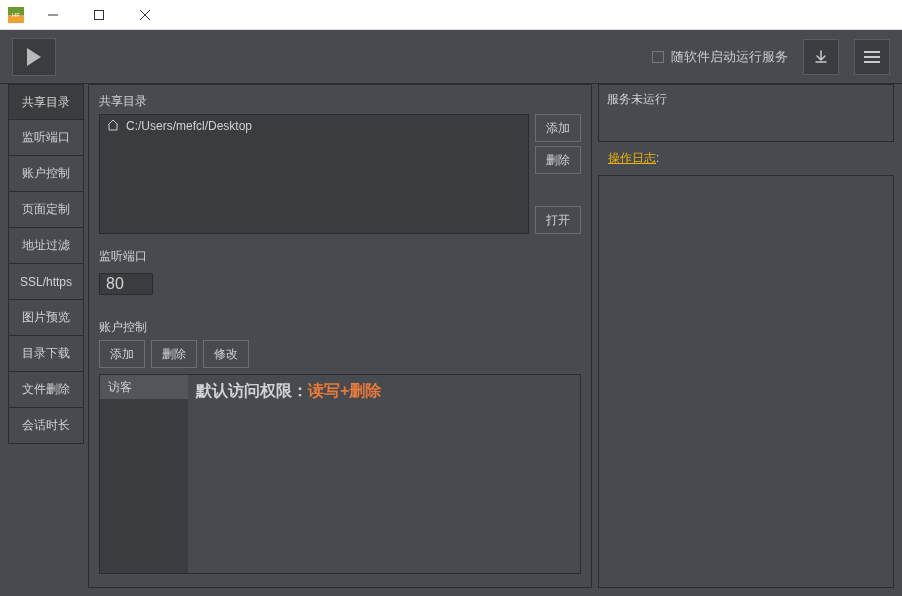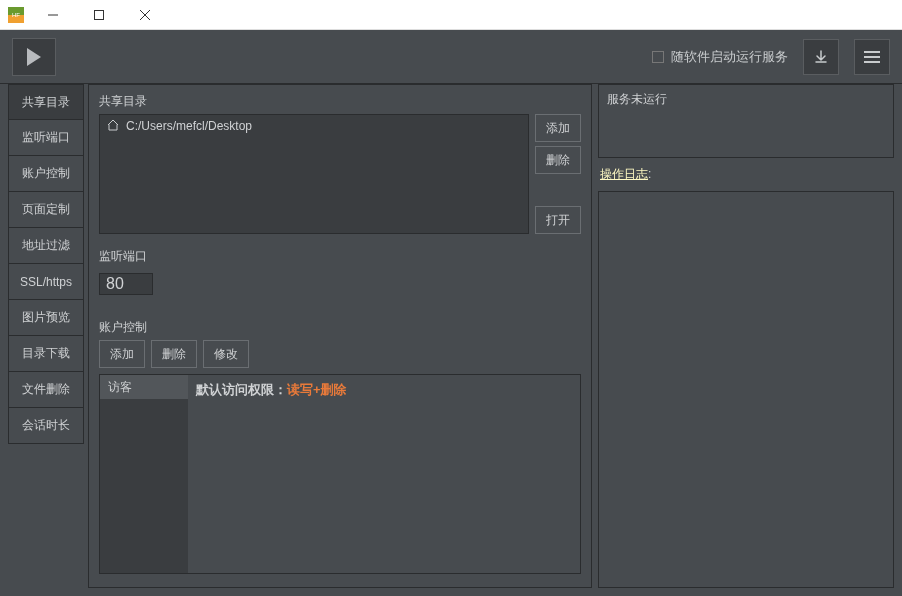--- a/index.html
+++ b/index.html
@@ -45,27 +45,27 @@
 
 .port-section { margin-top: 14px; }
 .port-input { width: 54px; height: 22px; background: #3a3d40; border: 1px solid #2a2c2e; color: #d0d2d4; padding: 0 6px; font-size: 16px; margin-top: 4px; }
 
 .acct-section { margin-top: 24px; }
 .acct-btns { display: flex; gap: 6px; margin-top: 4px; }
 .acct-btns .btn { width: 46px; }
 .acct-body { display: flex; gap: 0; margin-top: 6px; border: 1px solid #2a2c2e; height: 200px; }
 .acct-list { width: 88px; background: #3a3d40; }
 .acct-item { height: 24px; display: flex; align-items: center; padding: 0 8px; background: #52565a; cursor: pointer; }
-.acct-detail { flex: 1; padding: 6px 8px; font-size: 13px; }
+.acct-detail { flex: 1; padding: 6px 8px; font-size: 16px; }
 .perm-label { font-weight: bold; color: #d0d2d4; }
 .perm-val { color: #e97a3a; font-weight: bold; }
 
 .right { width: 296px; margin-left: 6px; display: flex; flex-direction: column; gap: 8px; }
-.status-box { height: 74px; border: 1px solid #2a2c2e; padding: 6px 8px; font-size: 12px; }
-.log-label { font-size: 12px; text-decoration: underline; color: #fef9c3; margin-left: 2px; }
+.status-box { height: 58px; border: 1px solid #2a2c2e; padding: 6px 8px; font-size: 12px; }
+.log-label { font-size: 12px; text-decoration: underline; color: #eab308; margin-left: 10px; }
 .log-box { flex: 1; border: 1px solid #2a2c2e; }
 </style>
 </head>
 <body>
 
 <div class="titlebar">
   <div class="app-icon">HF</div>
   <div class="winbtn">
     <svg width="10" height="10" viewBox="0 0 10 10">
         <line x1="0" y1="5" x2="10" y2="5" stroke="#333" stroke-width="1"></line>

